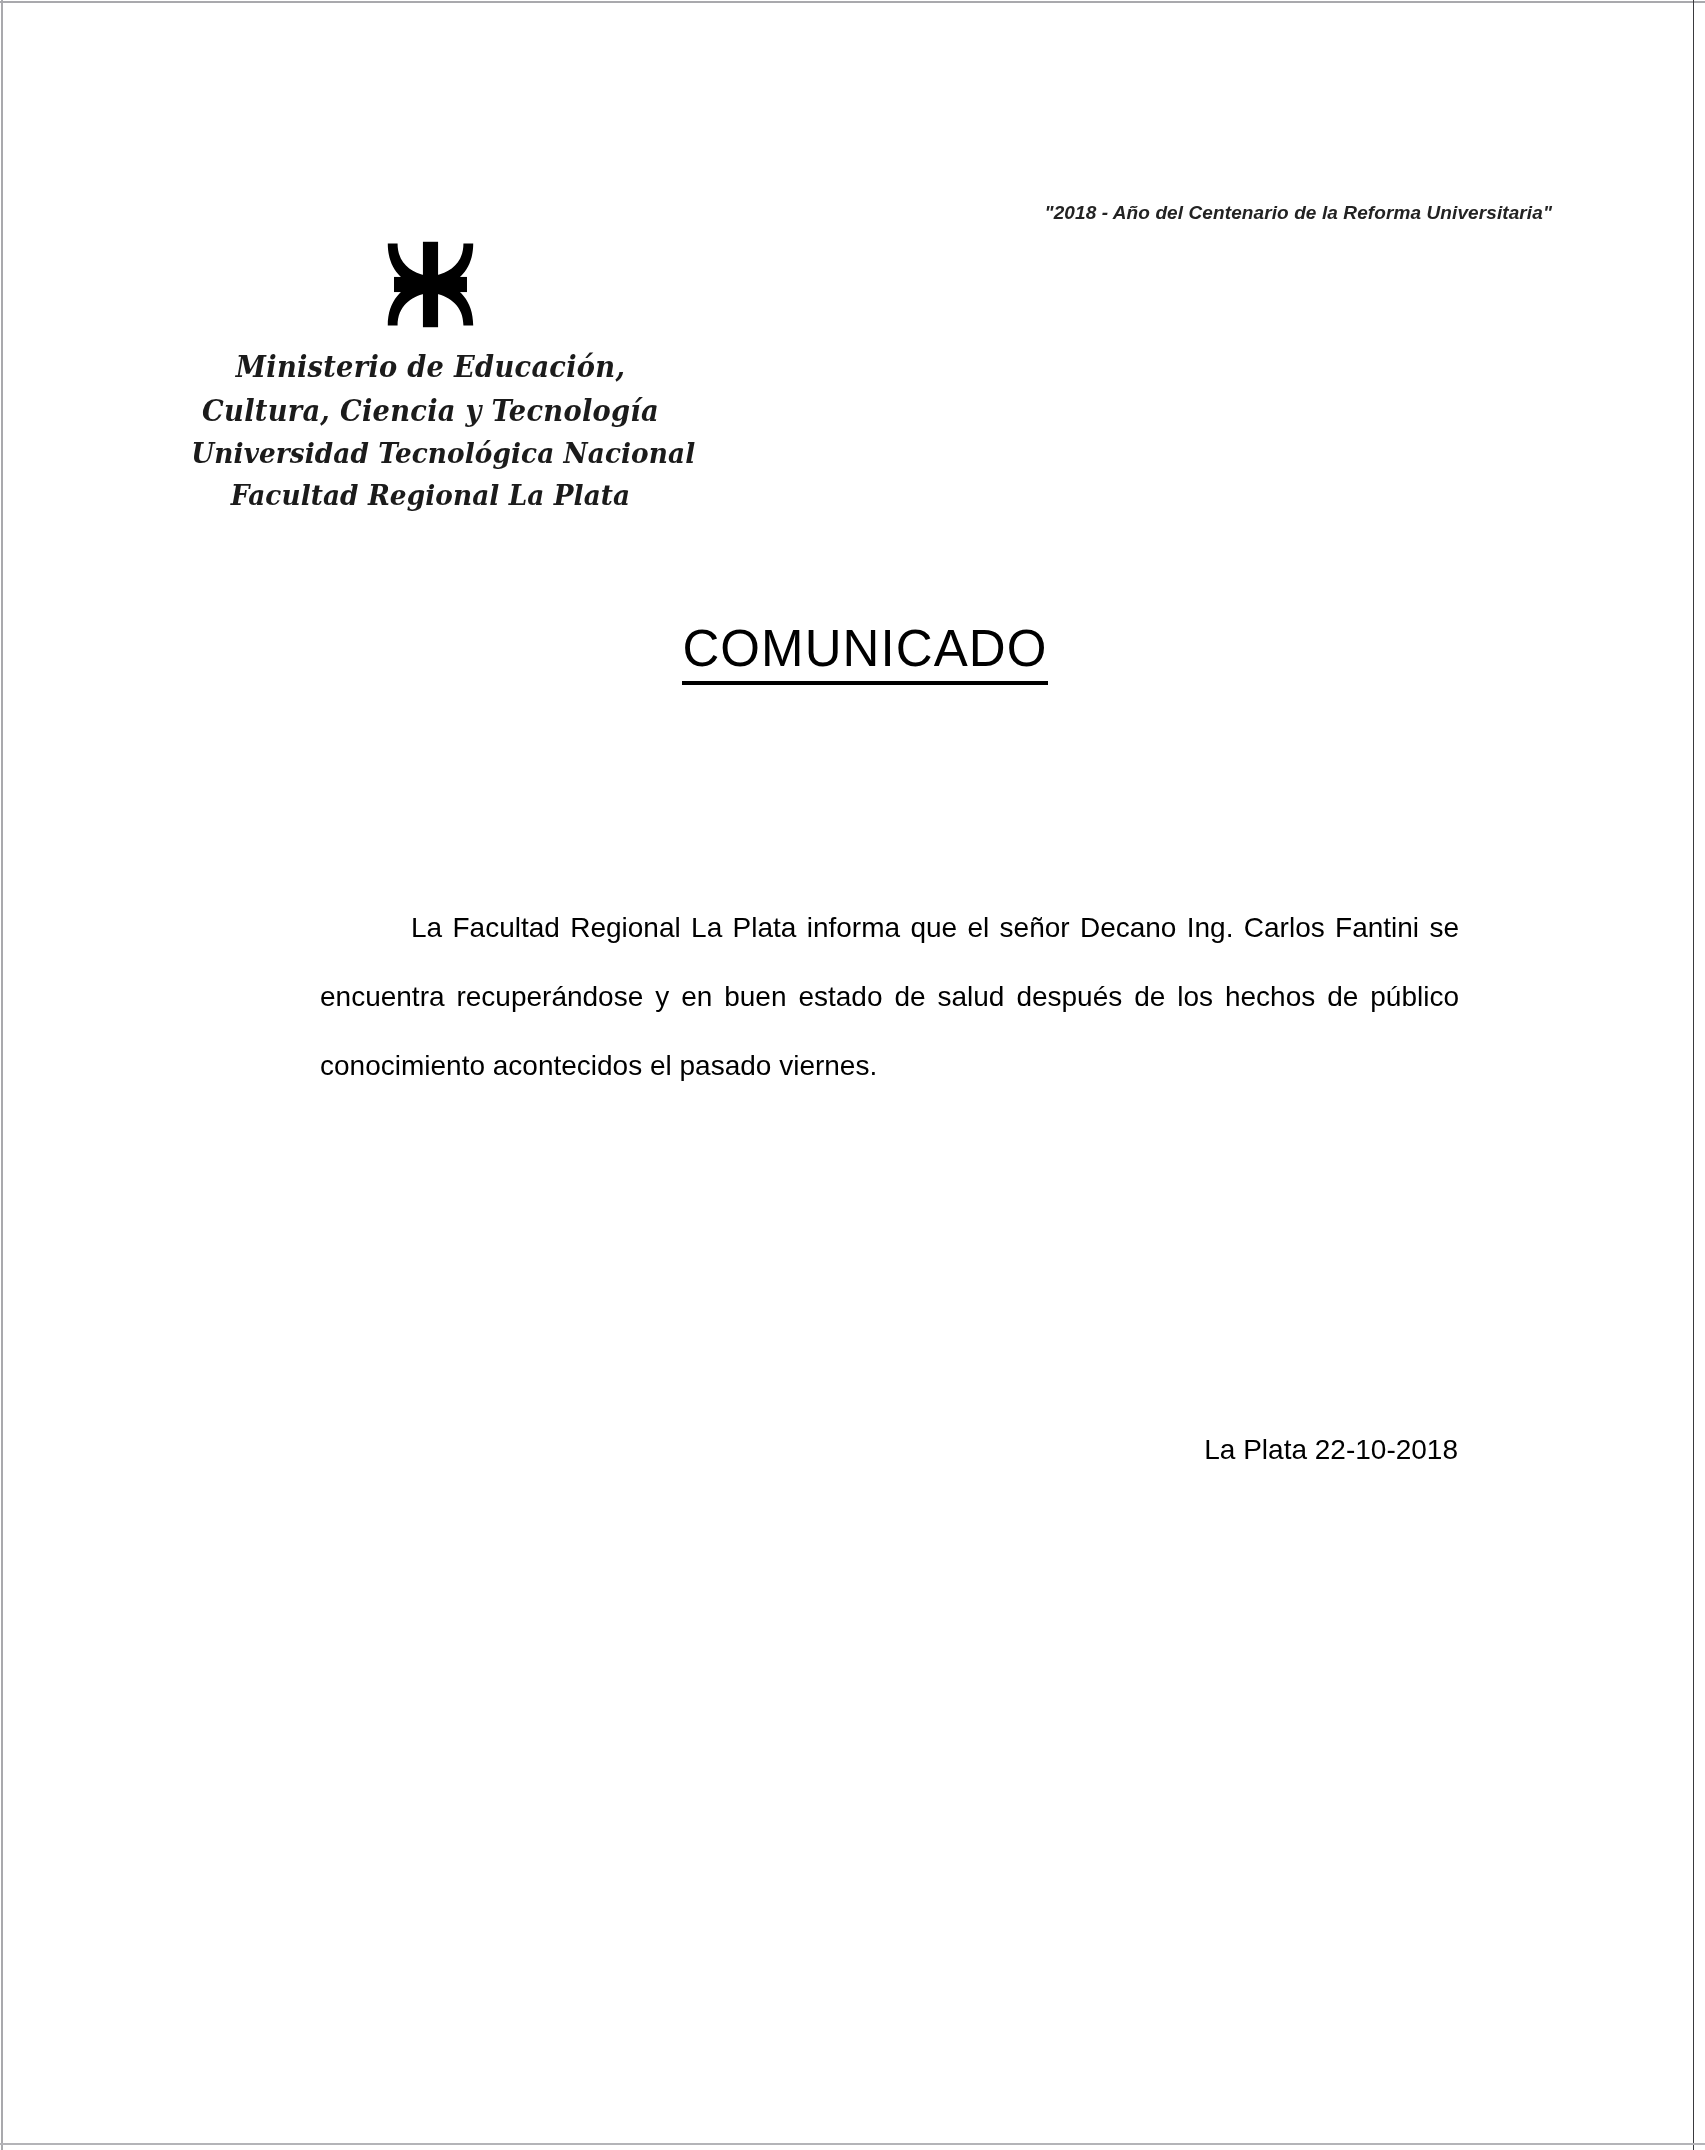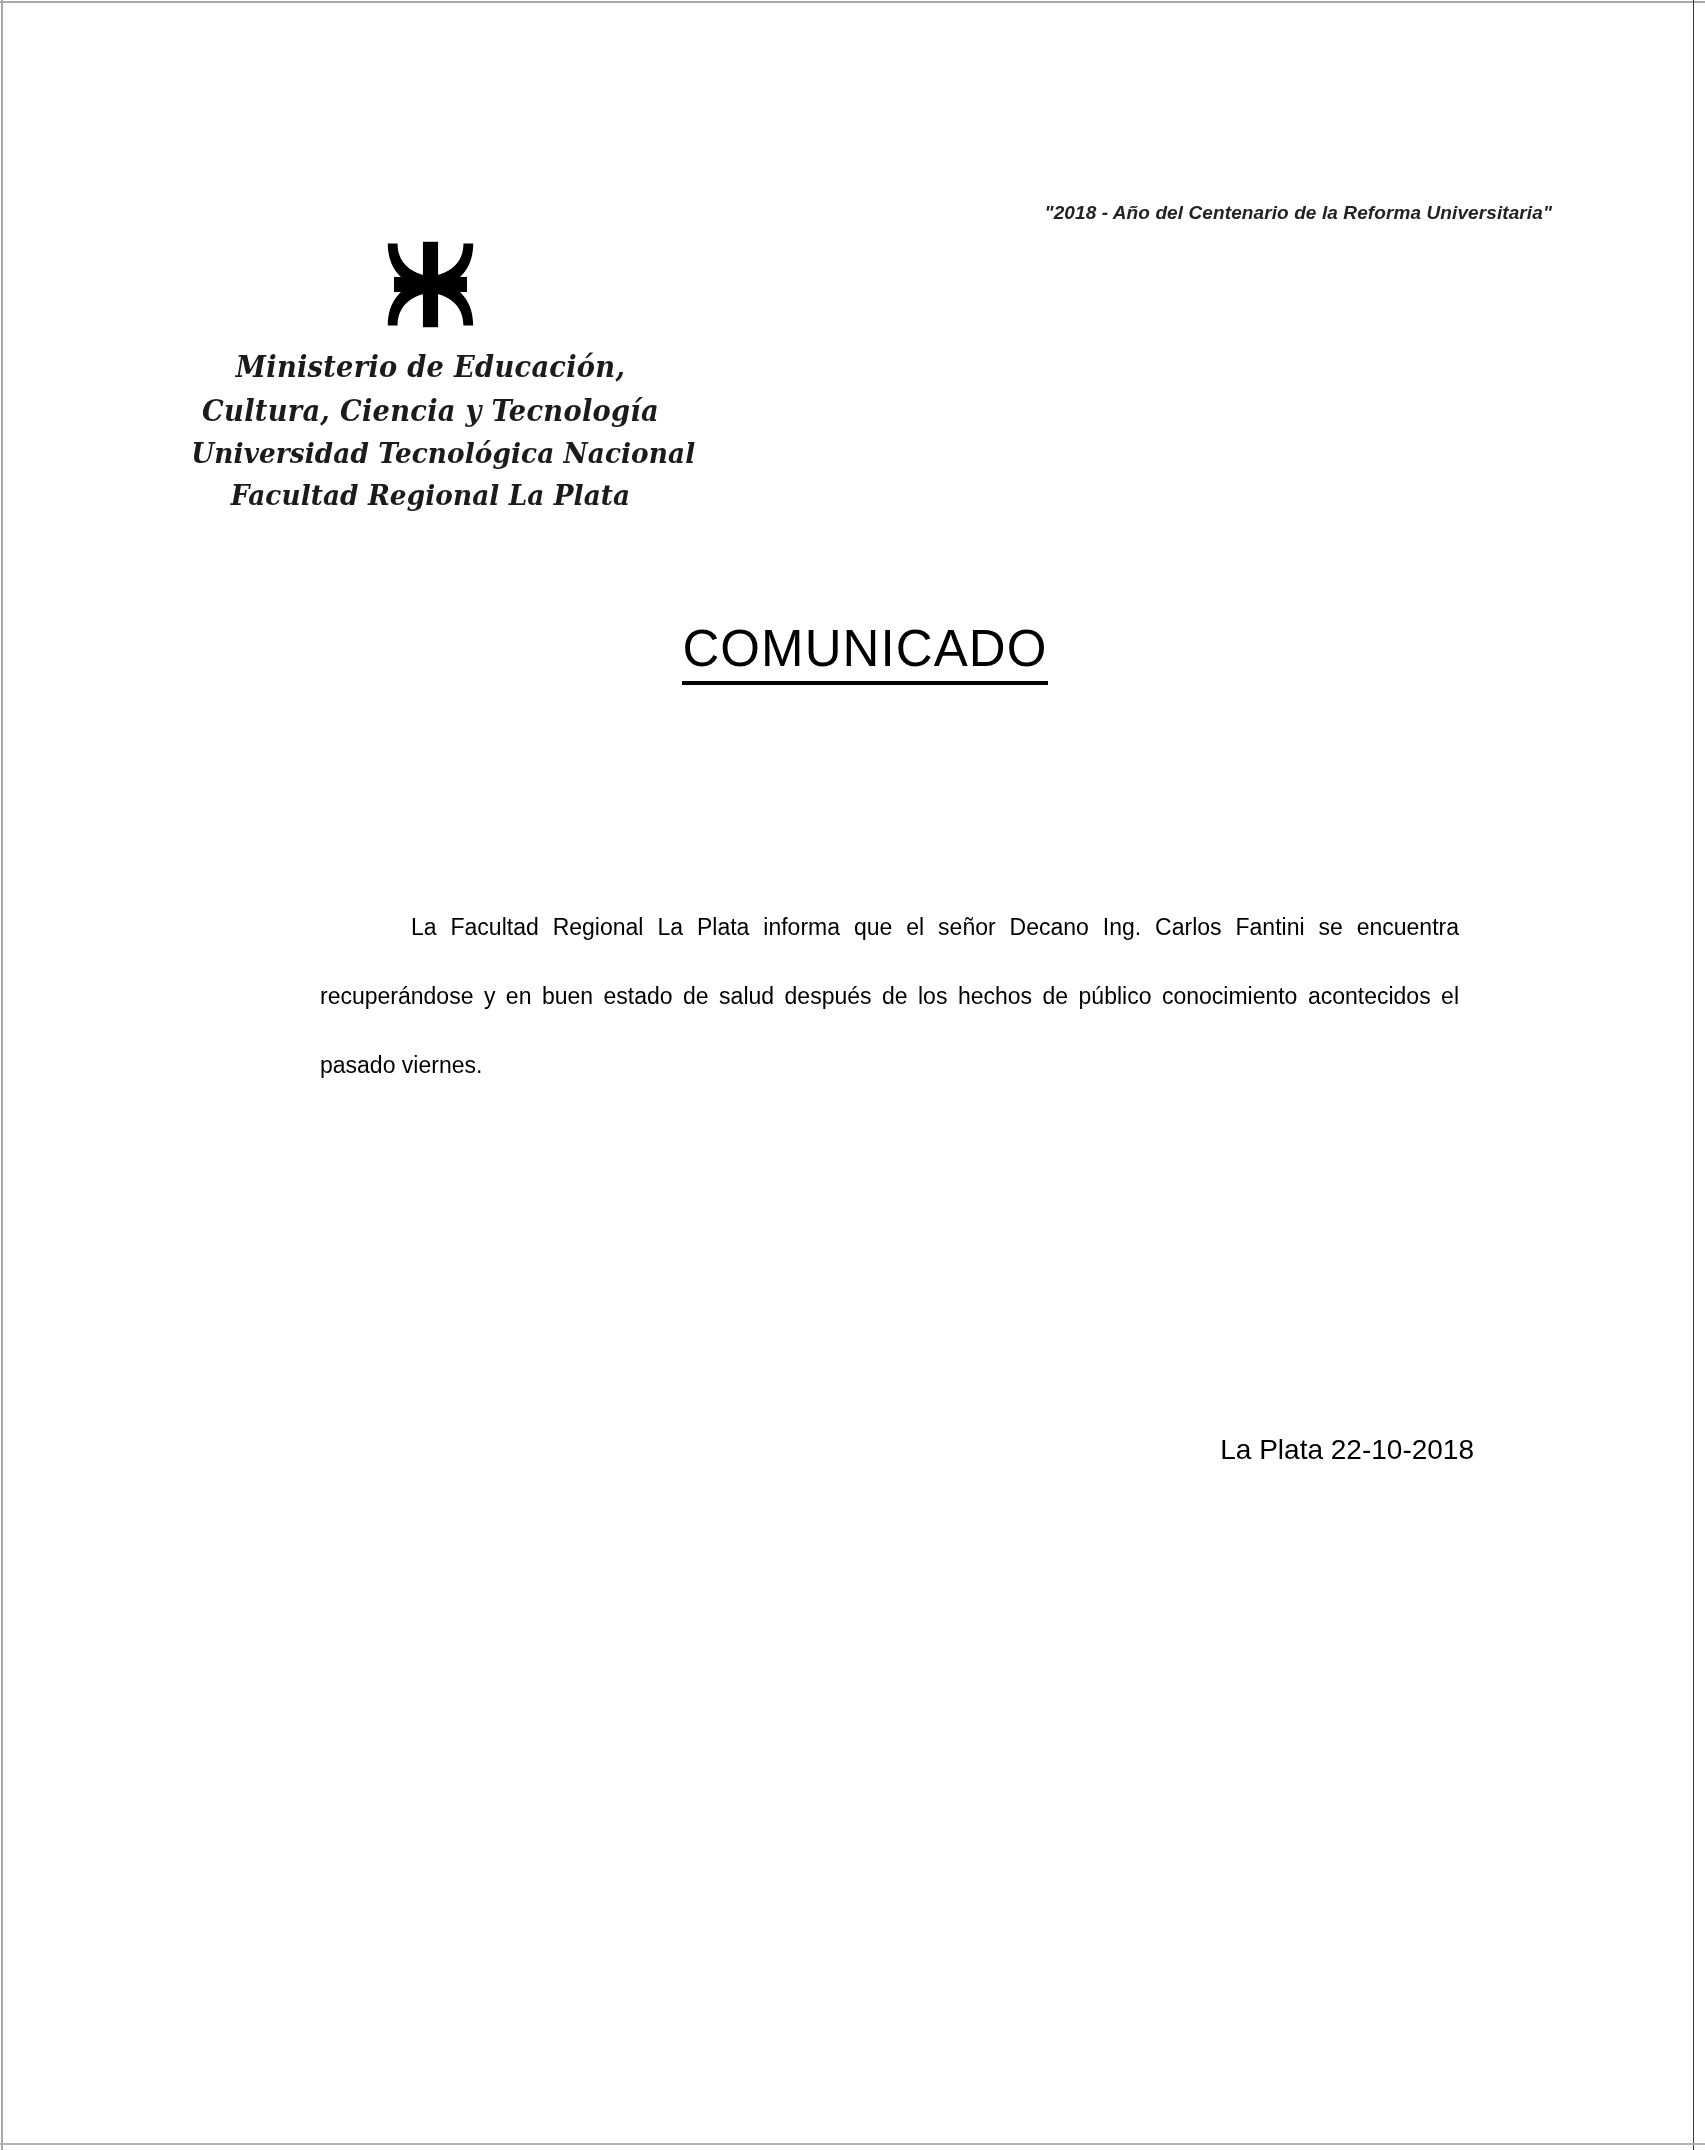--- a/index.html
+++ b/index.html
@@ -136,36 +136,36 @@
     padding-bottom: 5px;
     line-height: 1.05;
   }
 
   
   .body-copy {
     position: absolute;
     left: 320px;
     top: 893px;
     width: 1139px;
-    font-size: 23px;
+    font-size: 28px;
     line-height: 69px;
   }
 
   .para {
     margin: 0 0 17px 0;
     text-indent: 91px;
     text-align: justify;
     text-justify: inter-word;
   }
   .para:last-child { margin-bottom: 0; }
 
   
   .date-line {
     position: absolute;
-    left: 16px;
+    left: 0;
     top: 1434px;
     width: 1458px;
     text-align: right;
     font-size: 28px;
     white-space: nowrap;
   }
 </style>
 </head>
 <body>
 

